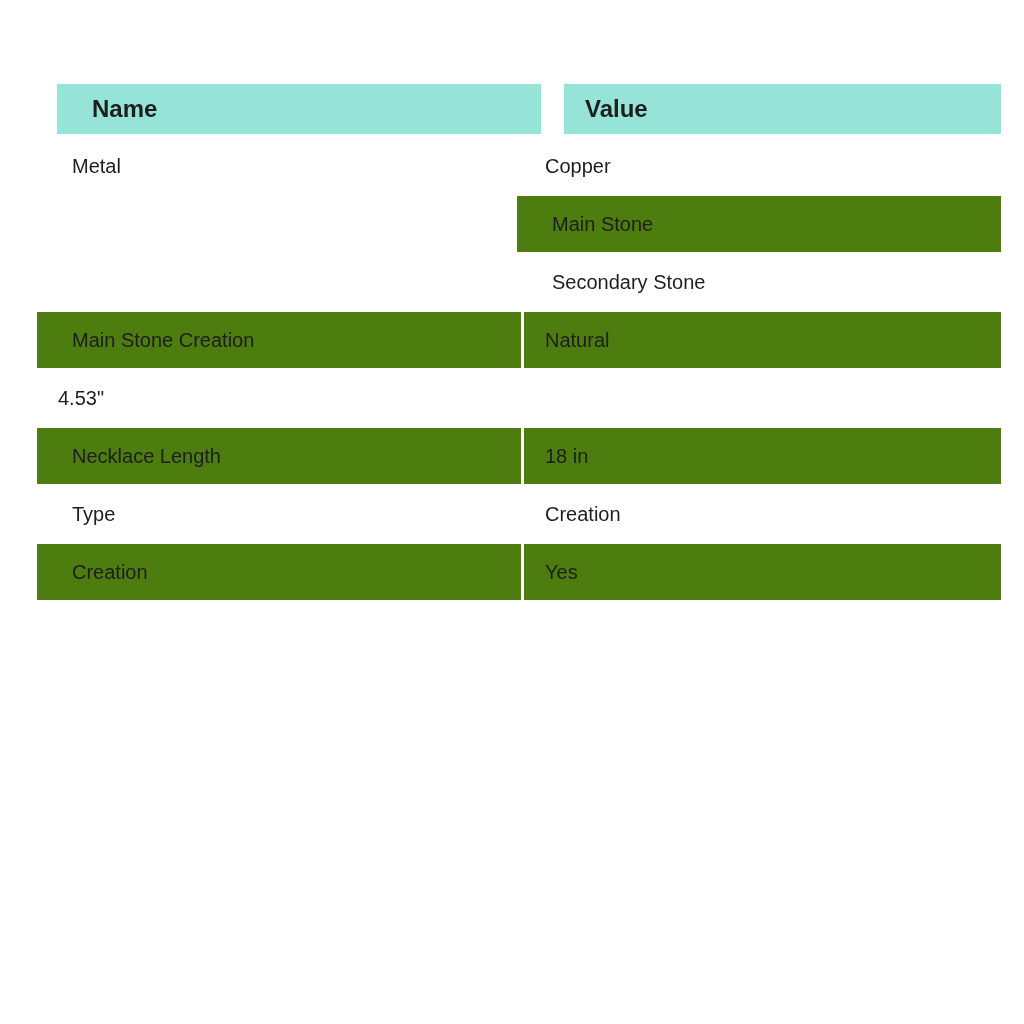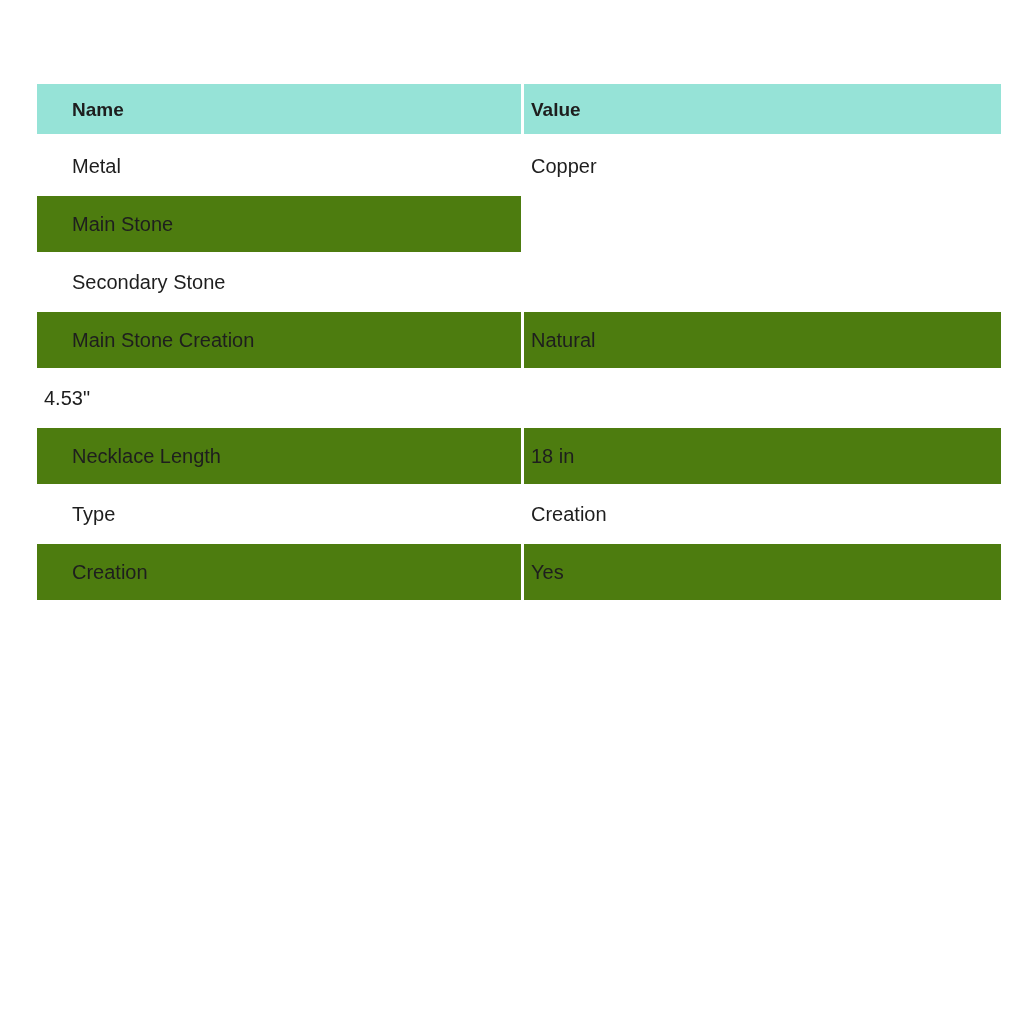--- a/index.html
+++ b/index.html
@@ -19,33 +19,35 @@
     display: flex;
     column-gap: 3px;          
   }
   .row.header {
     height: 50px;
     margin-bottom: 4px;
   }
   .row.data {
     height: 56px;
     margin-bottom: 2px;       
+    justify-content: flex-end;
   }
   .cell {
     display: flex;
     align-items: center;
     font-size: 20px;
     line-height: 1;
   }
   .cell.name  { width: 484px; padding-left: 35px; }
-  .cell.value { flex: 1;      padding-left: 7px; }
+  .cell.value { flex: 1;      padding-left: 21px; }
   .row.header .cell {
     background: #96e3d7;
     font-weight: 700;
-    font-size: 19px;
+    font-size: 24px;
+    margin-left: 20px;
   }
   .row.data .cell { background: #ffffff; font-weight: 400; }
   .row.data.alt .cell { background: #4d7c0f; }
 </style>
 </head>
 <body>
 
 <div class="spec-table">
 
   <div class="row header">

